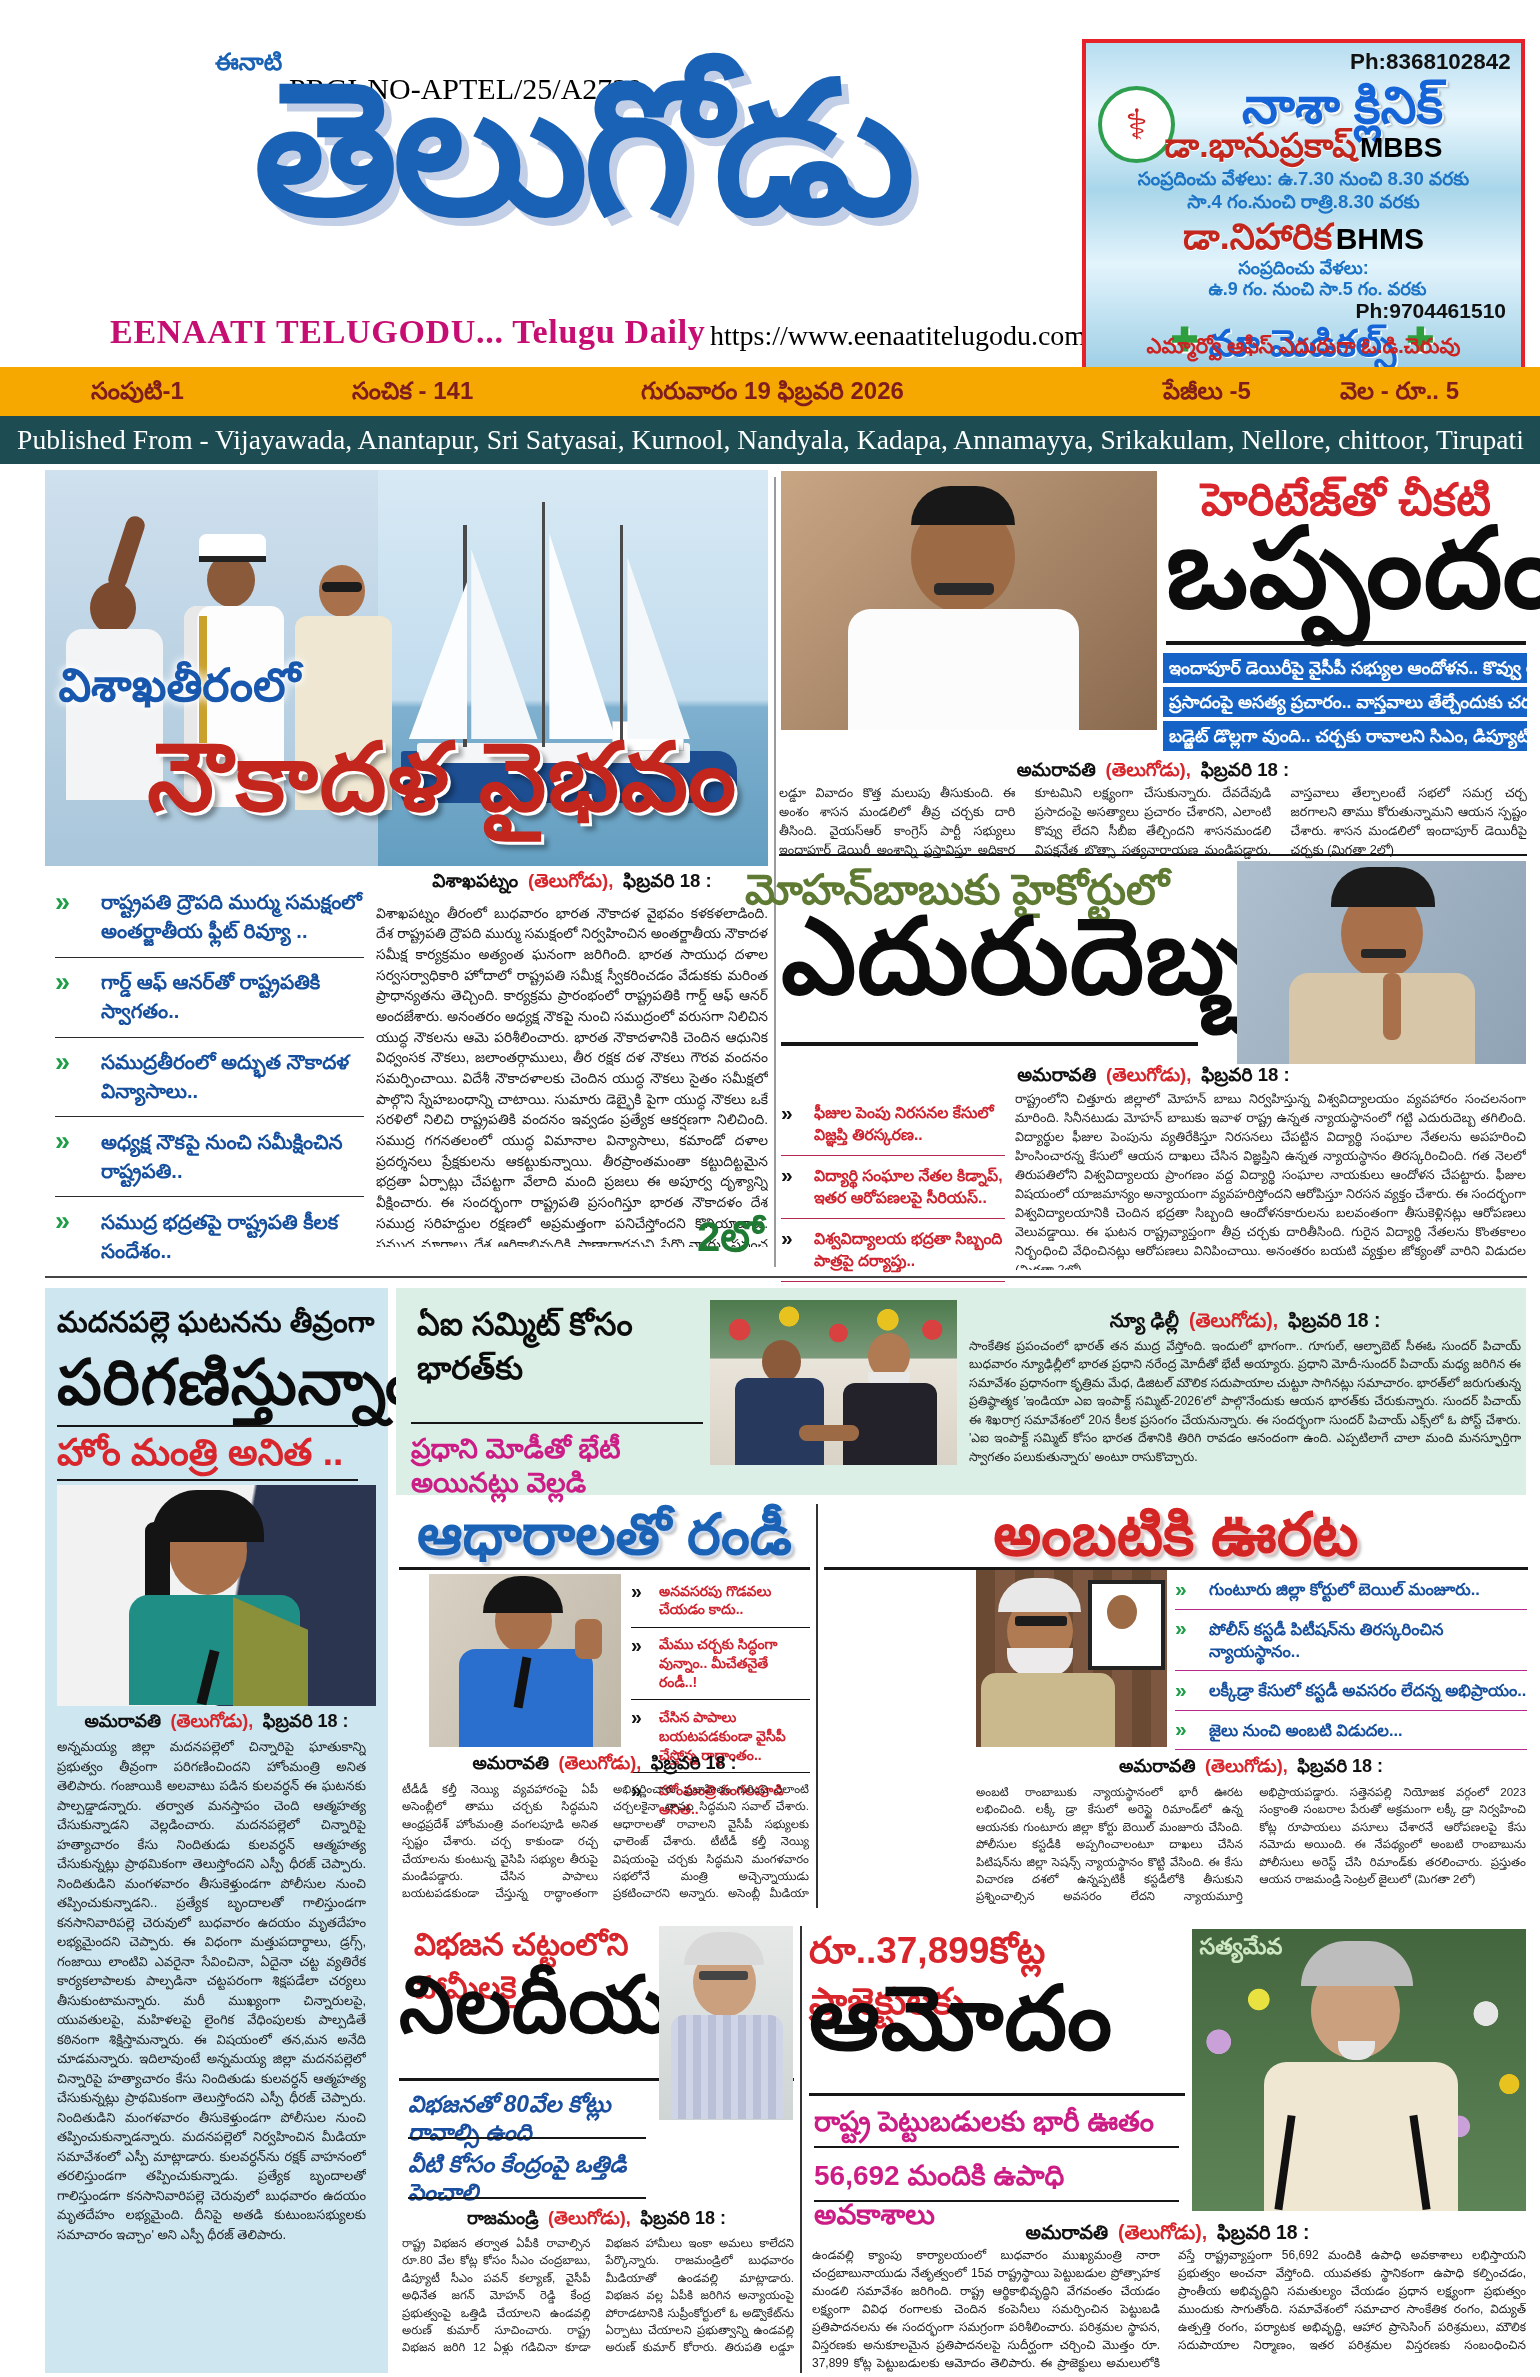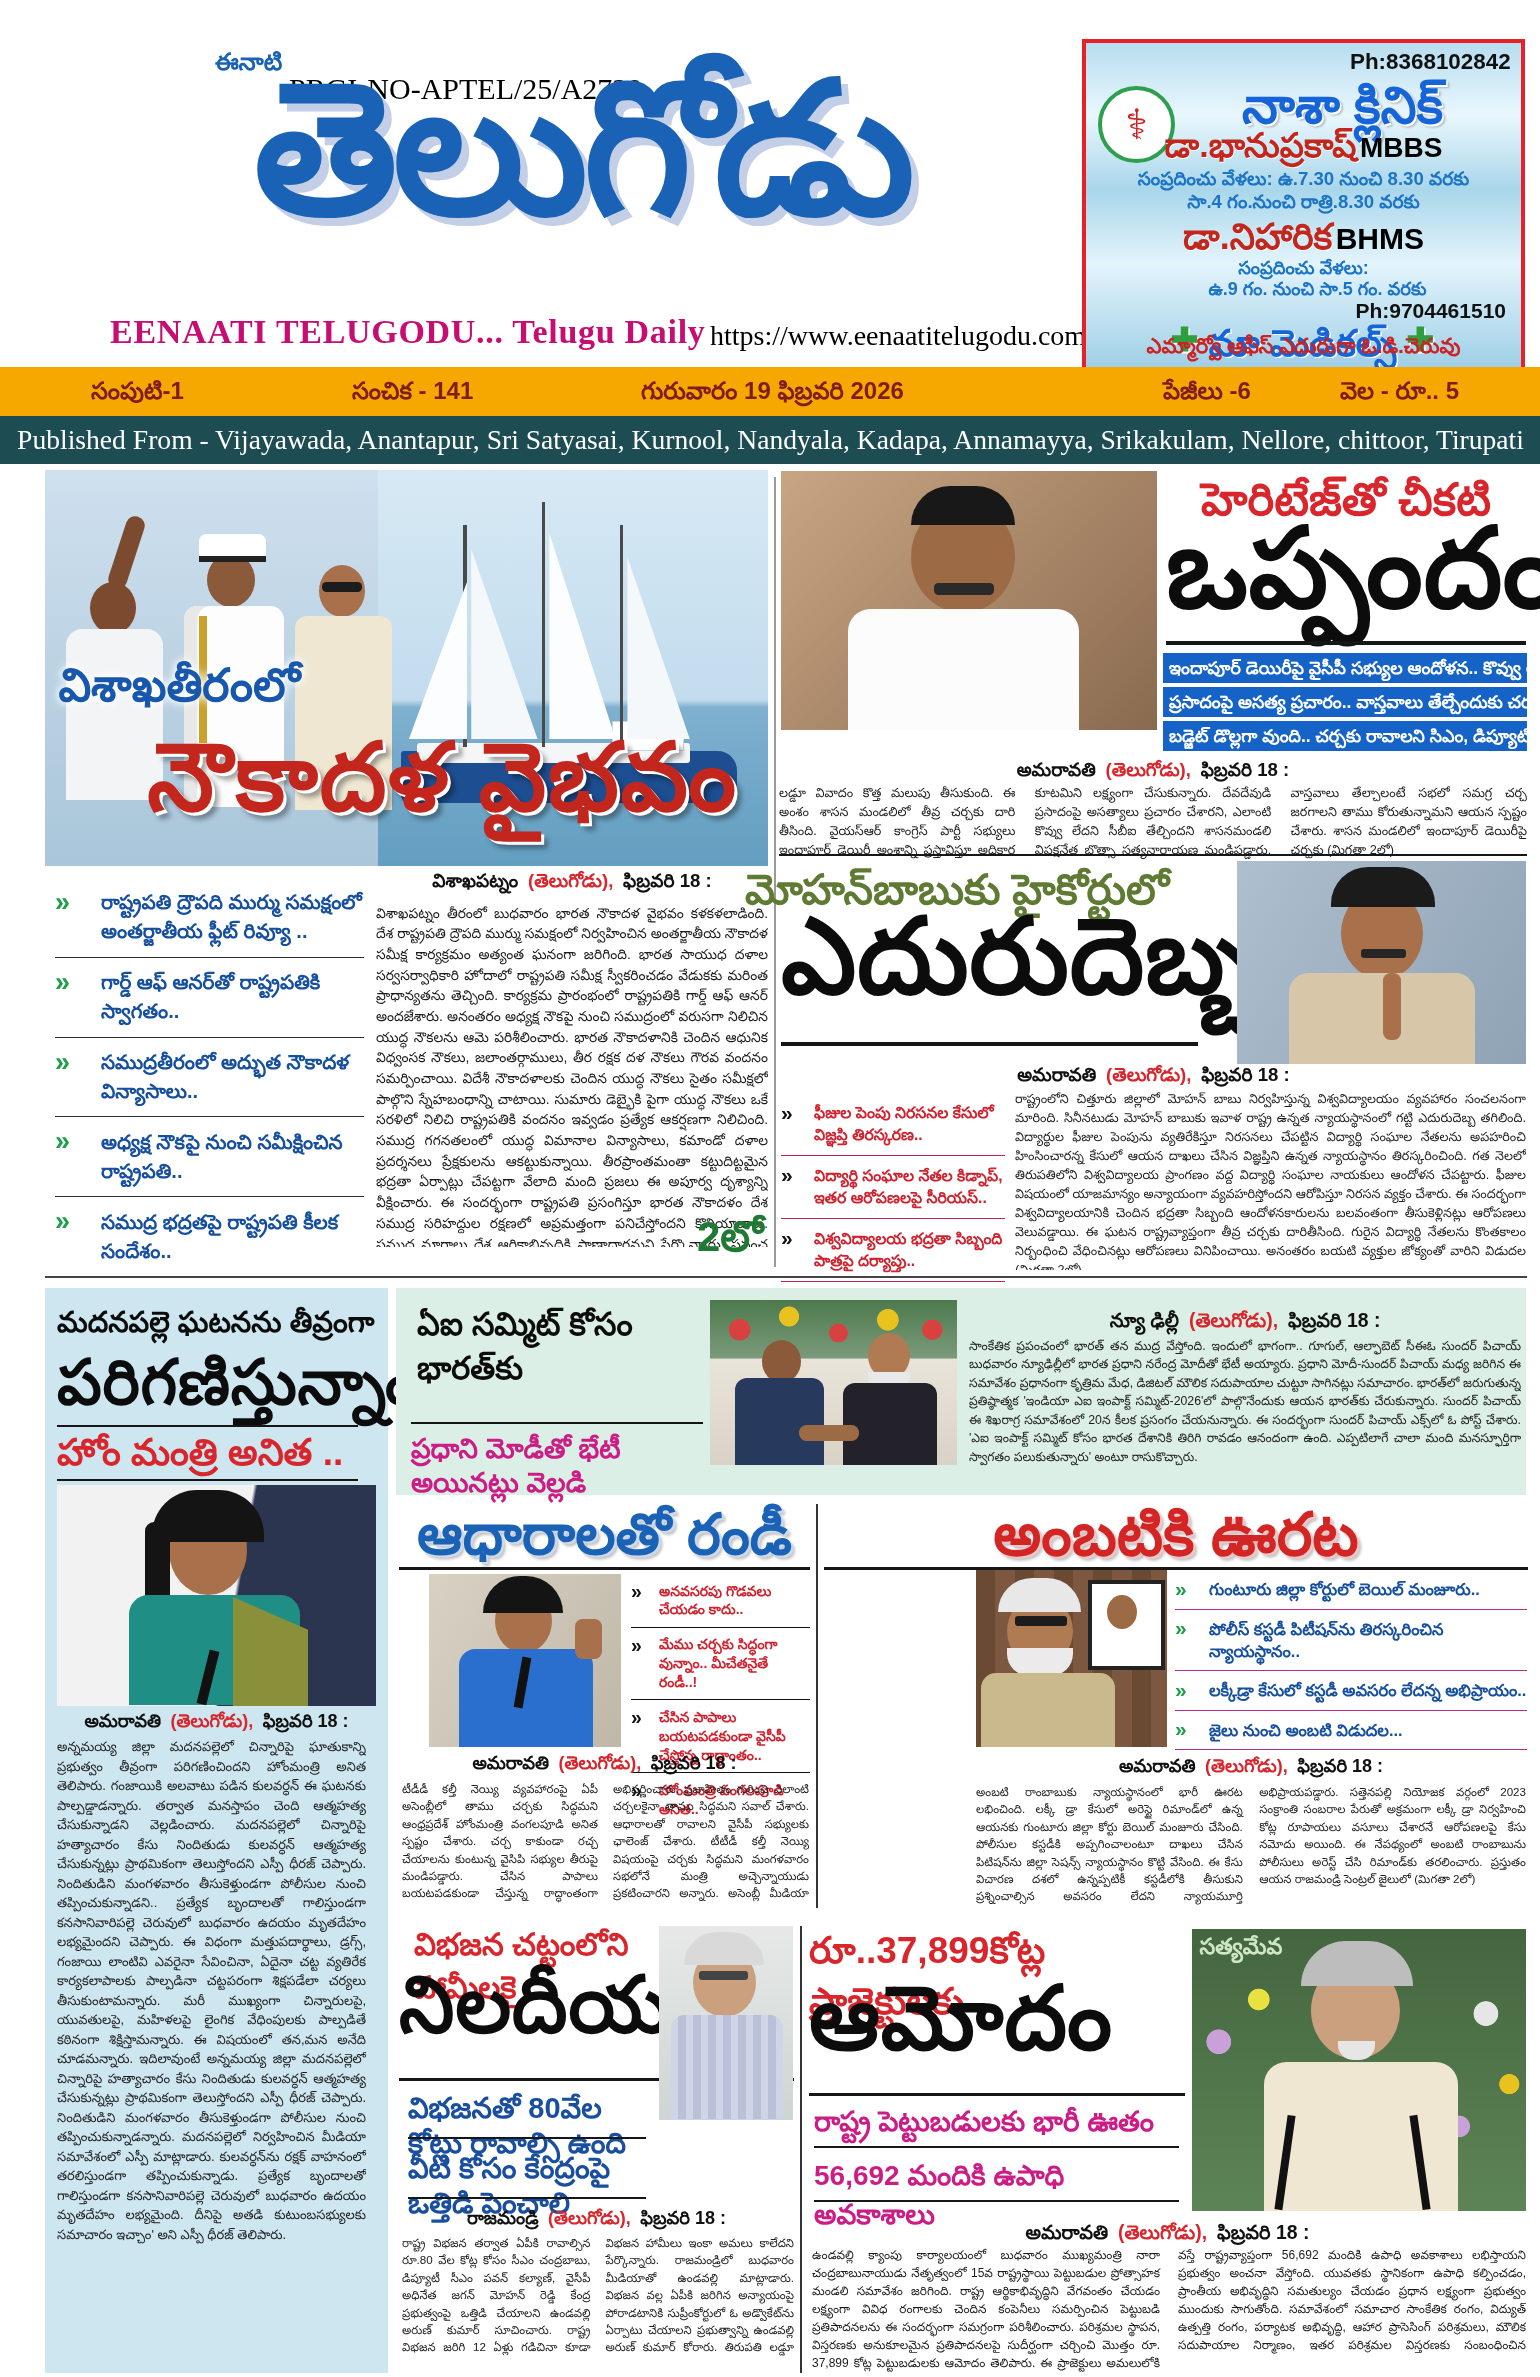--- a/index.html
+++ b/index.html
@@ -177,21 +177,21 @@
   #ambati-bullets .b-mark{position:absolute;left:0;top:6.7px;color:#1f9e48;font-size:21px;font-weight:bold;}
   #ambati-bullets .b-text{color:#164f9e;font-weight:bold;font-size:16.4px;line-height:1.35;}
   #ambati-dateline{left:976px;top:1756px;width:550px;font-size:18px;}
   #ambati-body{left:976px;top:1783px;width:550px;height:125px;column-count:2;column-gap:16.4px;
     font-size:11.6px;overflow:hidden;}
 
   
   #question-kicker{left:414px;top:1927px;width:313px;font-size:31px;}
   #question-headline{left:399px;top:1965px;width:395px;font-size:79px;line-height:1.0;}
   #question-rule{left:399px;top:2078px;width:395px;height:3px;}
-  .q-sub{position:absolute;left:408px;width:247px;font-size:29px;font-weight:bold;color:#1a4fa0;line-height:1.2;}
+  .q-sub{position:absolute;left:408px;width:247px;font-size:23px;font-weight:bold;color:#1a4fa0;line-height:1.2;font-style:italic;}
   #question-sub0{top:2091px;} #question-sub1{top:2151px;}
   #question-sr0{left:408px;top:2137px;width:238px;height:2.2px;}
   #question-sr1{left:408px;top:2197px;width:238px;height:2.2px;}
   #question-dateline{left:399px;top:2133px;width:395px;font-size:18px;top:2208px;}
   #question-body{left:402px;top:2234px;width:392px;height:139px;column-count:2;column-gap:15px;
     font-size:11.6px;overflow:hidden;}
   #vr2{left:800px;top:1926px;width:1.5px;height:447px;background:#333;}
 
   
   #approval-kicker{left:809px;top:1930px;width:374px;font-size:37px;}
@@ -238,21 +238,21 @@
       <span>మా మెడికల్స్</span>
       <span class="plus">✚</span>
     </div>
     <div class="ad-in" id="ad-addr">ఎమ్మార్వో ఆఫీస్ ఎదురుగా ఓ.డి.చెరువు</div>
   </div>
 
   <div class="abs" id="issue-bar">
     <span id="ib-vol">సంపుటి-1</span>
     <span id="ib-iss">సంచిక - 141</span>
     <span id="ib-date">గురువారం 19 ఫిబ్రవరి 2026</span>
-    <span id="ib-pg">పేజీలు -6</span>
+    <span id="ib-pg">పేజీలు -5</span>
     <span id="ib-pr">వెల - రూ.. 5</span>
   </div>
 
   <div class="abs" id="published-bar">Published From - Vijayawada, Anantapur, Sri Satyasai, Kurnool, Nandyala, Kadapa, Annamayya, Srikakulam, Nellore, chittoor, Tirupati</div>
 
   <div class="photo" id="lead-photo">
 
     <div class="ph-el" style="left:0;top:0;width:46%;height:100%;background:linear-gradient(180deg,#cfe0ee,#a9c6da);"></div>
     <div class="ph-el head" style="left:45px;top:112px;width:46px;height:52px;background:#7c4a2e;"></div>
     <div class="ph-el" style="left:21px;top:159px;width:97px;height:171px;background:#f3f4f6;border-radius:16.4px 16.4px 0 0;"></div>

